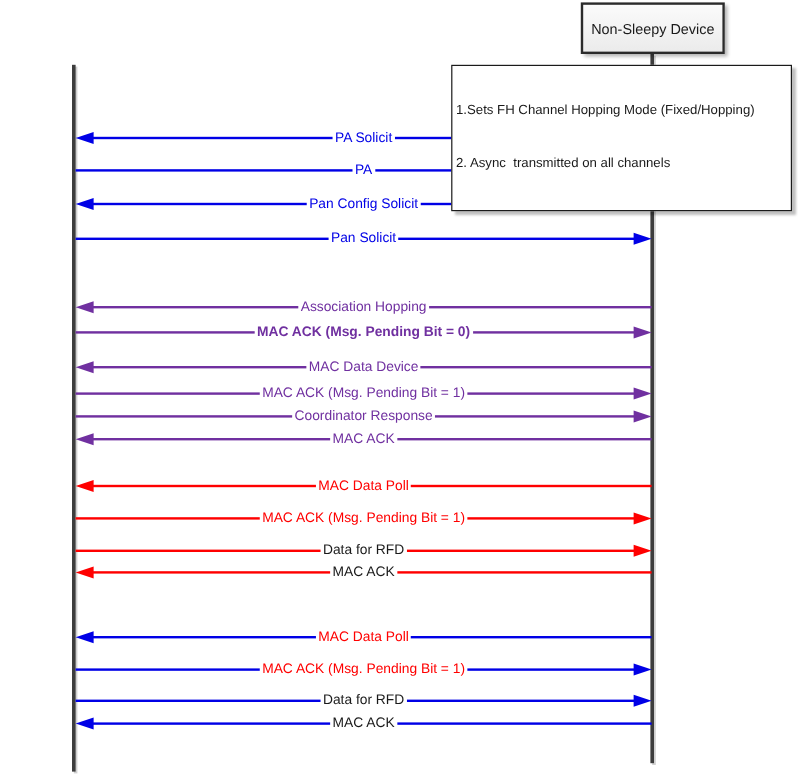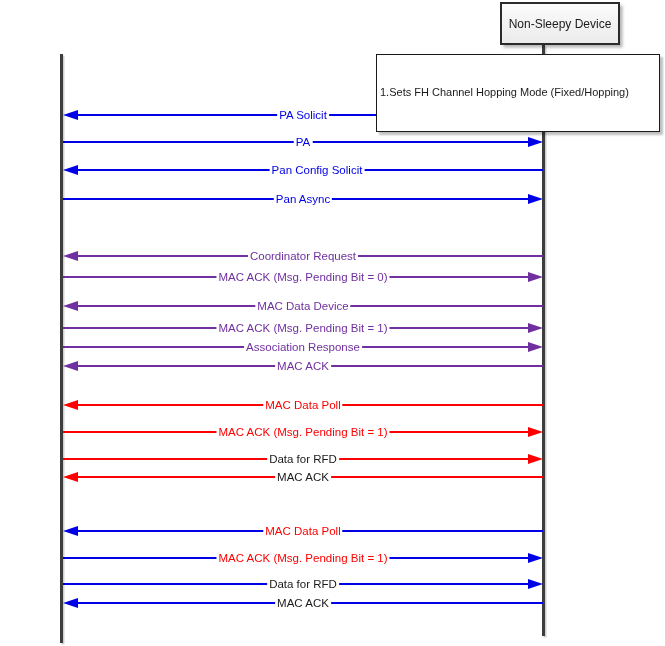--- a/index.html
+++ b/index.html
@@ -22,21 +22,21 @@
     background: linear-gradient(#fbfbfb, #ebebeb);
     box-shadow: 2.5px 2.5px 3px rgba(0,0,0,0.30);
     display: flex;
     align-items: center;
     justify-content: center;
     font-size: 12px;
     color: #1a1a1a;
     z-index: 2;
   }
   .actor-left  { left: 2px;   top: 12px; width: 117px; height: 42px; }
-  .actor-right { left: 500px; top: 2px;  width: 120px; height: 43px; }
+  .actor-right { left: 484px; top: 2px;  width: 120px; height: 43px; }
   
   .lifeline {
     position: absolute;
     width: 2.5px;
     background: #3d3d3d;
     box-shadow: 1.5px 1.5px 0 rgba(150,150,150,0.45);
     z-index: 1;
   }
   .lifeline-left  { left: 60px;  top: 54px; height: 589px; }
   .lifeline-right { left: 542px; top: 45px; height: 591px; }
@@ -91,67 +91,68 @@
 
   <div class="actor actor-right">
     <span>Non-Sleepy Device</span>
   </div>
 
   <div class="lifeline lifeline-left"></div>
   <div class="lifeline lifeline-right"></div>
 
   <div class="note">
     <div>1.Sets FH Channel Hopping Mode (Fixed/Hopping)</div>
+    <div>2. Async  transmitted on all channels</div>
   </div>
 
   <div id="messages">
       <div class="msg left" style="top: 115px;">
         <div class="msg-line" style="background: rgb(0, 0, 230);"></div>
         <div class="arrowhead" style="border-right-color: rgb(0, 0, 230);"></div>
         <span class="msg-label" style="color: rgb(0, 0, 230);">PA Solicit</span>
       </div>
       <div class="msg right" style="top: 142px;">
         <div class="msg-line" style="background: rgb(0, 0, 230);"></div>
         <div class="arrowhead" style="border-left-color: rgb(0, 0, 230);"></div>
         <span class="msg-label" style="color: rgb(0, 0, 230);">PA</span>
       </div>
       <div class="msg left" style="top: 170px;">
         <div class="msg-line" style="background: rgb(0, 0, 230);"></div>
         <div class="arrowhead" style="border-right-color: rgb(0, 0, 230);"></div>
-        <span class="msg-label" style="color: rgb(0, 0, 230); margin-left: 14px;">Pan Config Solicit</span>
+        <span class="msg-label" style="color: rgb(0, 0, 230);">Pan Config Solicit</span>
       </div>
       <div class="msg right" style="top: 199px;">
         <div class="msg-line" style="background: rgb(0, 0, 230);"></div>
         <div class="arrowhead" style="border-left-color: rgb(0, 0, 230);"></div>
-        <span class="msg-label" style="color: rgb(0, 0, 230);">Pan Async</span>
+        <span class="msg-label" style="color: rgb(0, 0, 230);">Pan Solicit</span>
       </div>
       <div class="msg left" style="top: 256px;">
         <div class="msg-line" style="background: rgb(112, 48, 160);"></div>
         <div class="arrowhead" style="border-right-color: rgb(112, 48, 160);"></div>
-        <span class="msg-label" style="color: rgb(112, 48, 160);">Coordinator Request</span>
+        <span class="msg-label" style="color: rgb(112, 48, 160);">Association Hopping</span>
       </div>
       <div class="msg right" style="top: 277px;">
         <div class="msg-line" style="background: rgb(112, 48, 160);"></div>
         <div class="arrowhead" style="border-left-color: rgb(112, 48, 160);"></div>
-        <span class="msg-label" style="color: rgb(112, 48, 160);">MAC ACK (Msg. Pending Bit = 0)</span>
+        <span class="msg-label" style="color: rgb(112, 48, 160); font-weight: bold;">MAC ACK (Msg. Pending Bit = 0)</span>
       </div>
       <div class="msg left" style="top: 306px;">
         <div class="msg-line" style="background: rgb(112, 48, 160);"></div>
         <div class="arrowhead" style="border-right-color: rgb(112, 48, 160);"></div>
         <span class="msg-label" style="color: rgb(112, 48, 160);">MAC Data Device</span>
       </div>
       <div class="msg right" style="top: 328px;">
         <div class="msg-line" style="background: rgb(112, 48, 160);"></div>
         <div class="arrowhead" style="border-left-color: rgb(112, 48, 160);"></div>
         <span class="msg-label" style="color: rgb(112, 48, 160);">MAC ACK (Msg. Pending Bit = 1)</span>
       </div>
       <div class="msg right" style="top: 347px;">
         <div class="msg-line" style="background: rgb(112, 48, 160);"></div>
         <div class="arrowhead" style="border-left-color: rgb(112, 48, 160);"></div>
-        <span class="msg-label" style="color: rgb(112, 48, 160);">Association Response</span>
+        <span class="msg-label" style="color: rgb(112, 48, 160);">Coordinator Response</span>
       </div>
       <div class="msg left" style="top: 366px;">
         <div class="msg-line" style="background: rgb(112, 48, 160);"></div>
         <div class="arrowhead" style="border-right-color: rgb(112, 48, 160);"></div>
         <span class="msg-label" style="color: rgb(112, 48, 160);">MAC ACK</span>
       </div>
       <div class="msg left" style="top: 405px;">
         <div class="msg-line" style="background: rgb(255, 0, 0);"></div>
         <div class="arrowhead" style="border-right-color: rgb(255, 0, 0);"></div>
         <span class="msg-label" style="color: rgb(255, 0, 0);">MAC Data Poll</span>

